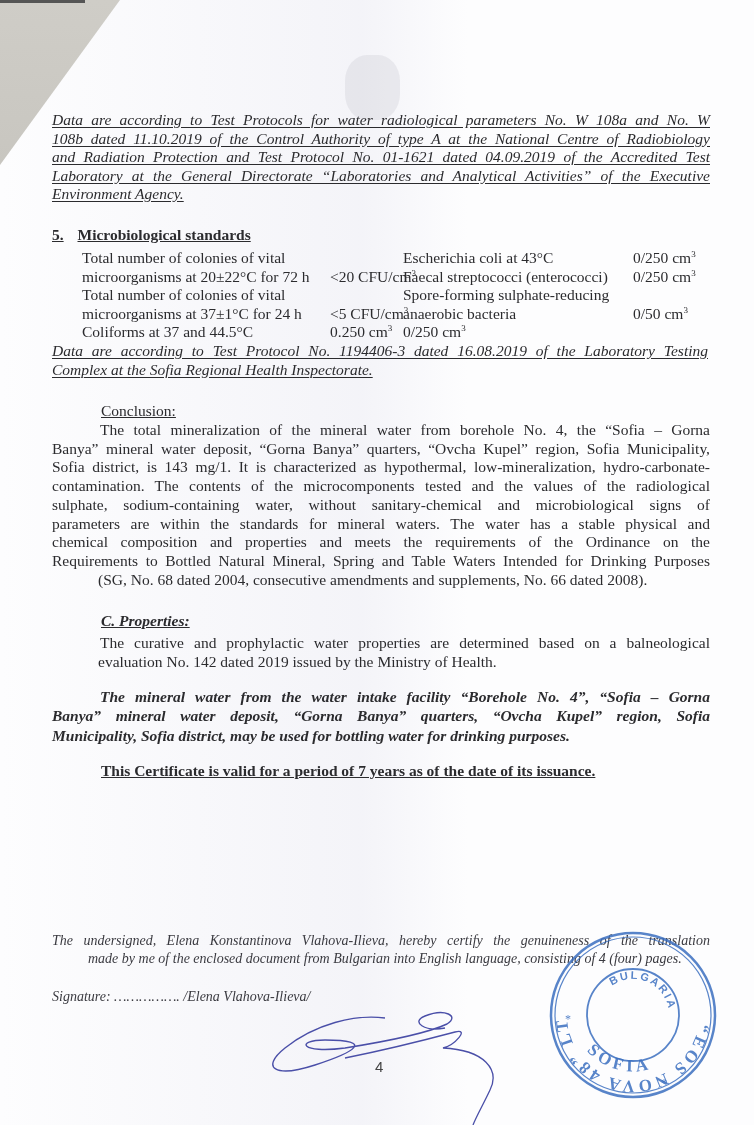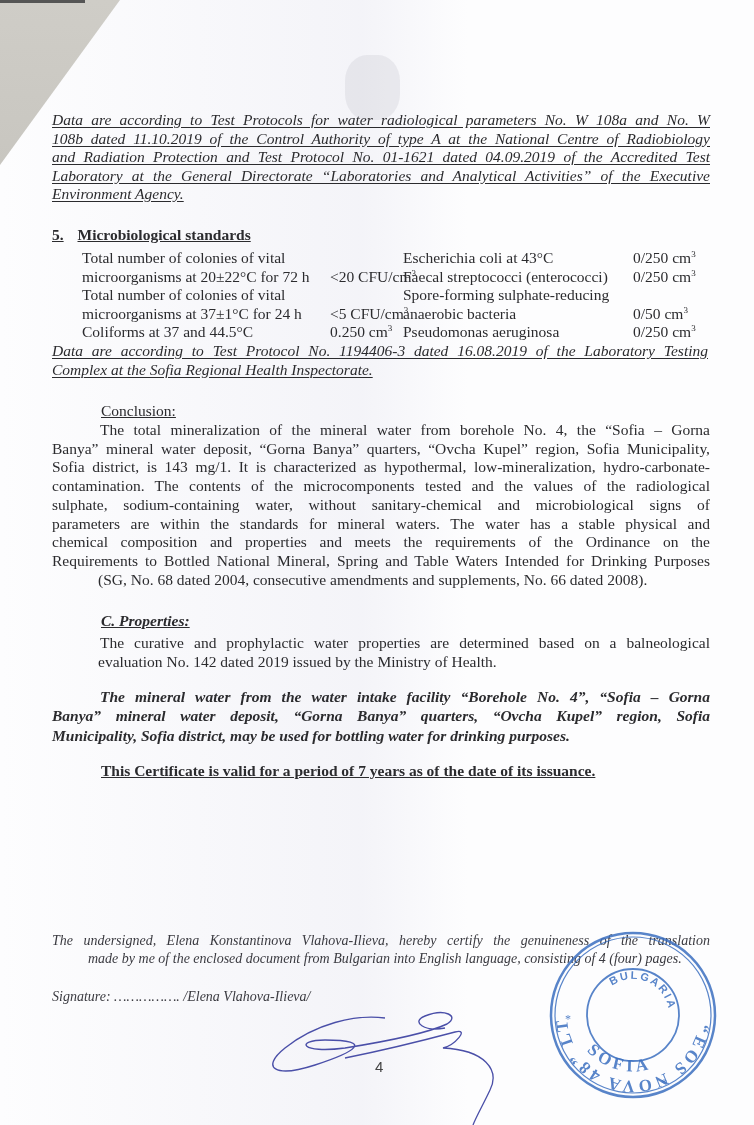--- a/index.html
+++ b/index.html
@@ -127,40 +127,39 @@
         <span class="val"><span>0/250 cm</span><sup>3</sup></span>
       </div>
     <div class="row">
         <span class="lbl">Spore-forming sulphate-reducing</span>
       </div>
     <div class="row">
         <span class="lbl">anaerobic bacteria</span>
         <span class="val"><span>0/50 cm</span><sup>3</sup></span>
       </div>
     <div class="row">
-        <span class="lbl">Pseudomonas aeruginosa</span>
         <span class="val"><span>0/250 cm</span><sup>3</sup></span>
       </div>
   </div>
 
   <div class="abs ref2 ital u">
     <span class="first">Data are according to Test Protocol No. 1194406-3 dated 16.08.2019 of the Laboratory Testing</span>
     <span>Complex at the Sofia Regional Health Inspectorate.</span>
   </div>
 
   <div class="abs concl-head">Conclusion:</div>
   <div class="abs para concl">
     <span class="first">The total mineralization of the mineral water from borehole No. 4, the “Sofia – Gorna</span>
     <span>Banya” mineral water deposit, “Gorna Banya” quarters, “Ovcha Kupel” region, Sofia Municipality,</span>
     <span>Sofia district, is 143 mg/1. It is characterized as hypothermal, low-mineralization, hydro-carbonate-</span>
     <span>contamination. The contents of the microcomponents tested and the values of the radiological</span>
     <span>sulphate, sodium-containing water, without sanitary-chemical and microbiological signs of</span>
     <span>parameters are within the standards for mineral waters. The water has a stable physical and</span>
     <span>chemical composition and properties and meets the requirements of the Ordinance on the</span>
-    <span>Requirements to Bottled National Mineral, Spring and Table Waters Intended for Drinking Purposes</span>
+    <span>Requirements to Bottled Natural Mineral, Spring and Table Waters Intended for Drinking Purposes</span>
     <span class="last">(SG, No. 68 dated 2004, consecutive amendments and supplements, No. 66 dated 2008).</span>
   </div>
 
   <div class="abs prop-head">C. Properties:</div>
   <div class="abs para prop">
     <span class="first">The curative and prophylactic water properties are determined based on a balneological</span>
     <span class="last">evaluation No. 142 dated 2019 issued by the Ministry of Health.</span>
   </div>
   <div class="abs bold-ital">
     <span class="first">The mineral water from the water intake facility “Borehole No. 4”, “Sofia – Gorna</span>

